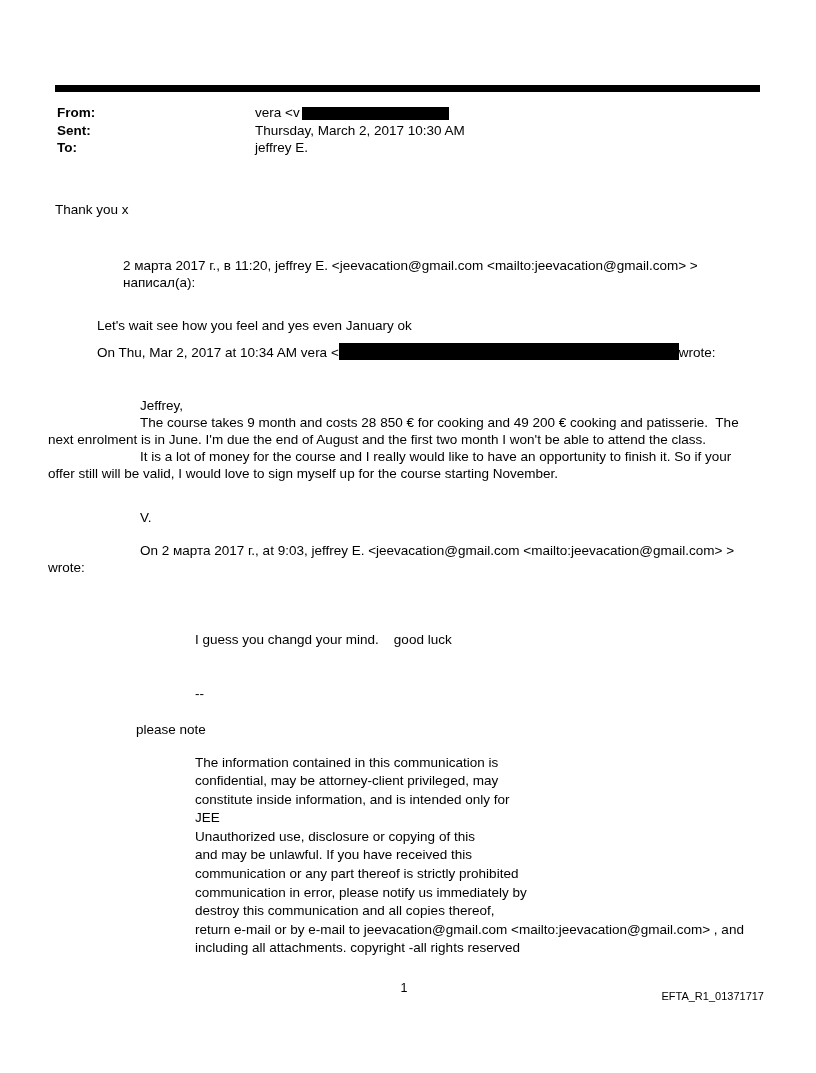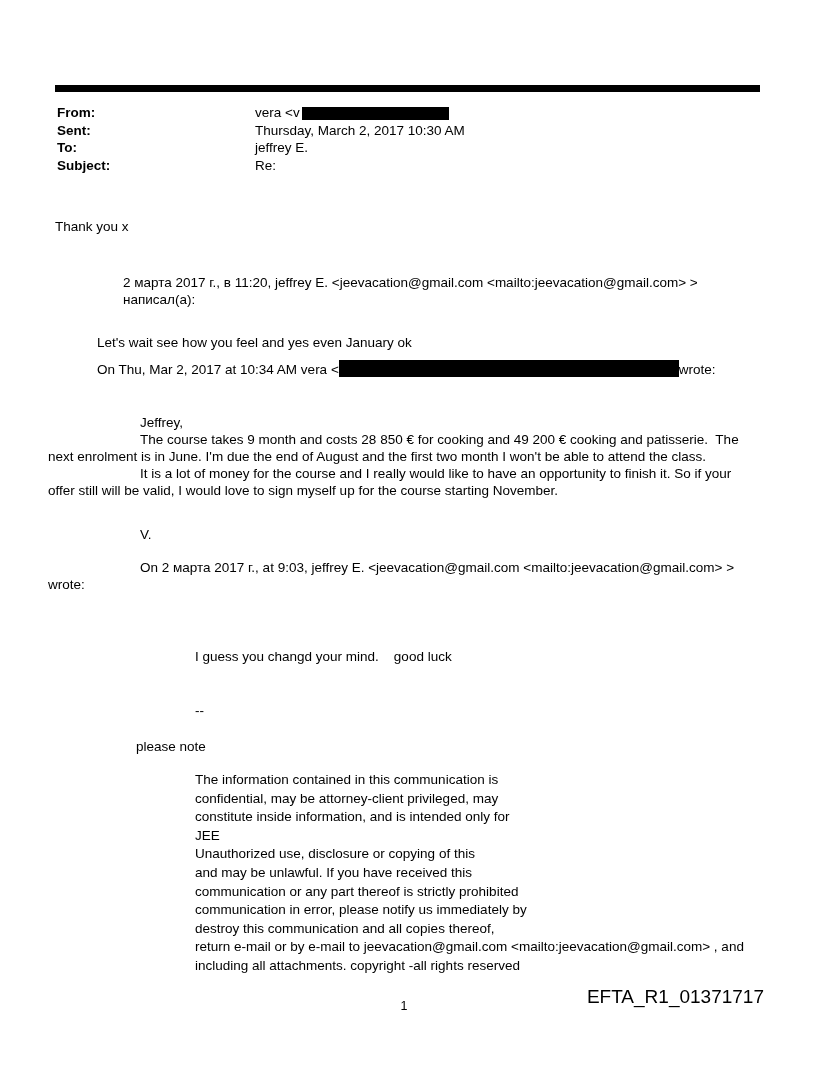--- a/index.html
+++ b/index.html
@@ -49,43 +49,40 @@
   .q3wrote     { margin: 0; }
   .q3msg       { margin: 55px 0 12px 147px; white-space: pre-wrap; }
   .dashes      { margin: 37px 0 0 147px; }
   .pleasenote  { margin: 19px 0 0 88px; }
   .disclaimer  { margin: 16px 0 0 147px; line-height: 18.6px; }
   .pagenum     { margin-top: 22px; text-align: center; font-size: 12.5px; }
   .bates {
     position: absolute;
     top: 988px;
     right: 52px;
-    font-size: 19px;
+    font-size: 11px;
   }
 </style>
 </head>
 <body>
 
 <div class="page">
   <div class="content">
 
     <div class="top-rule"></div>
 
     <div class="email-header">
       <div class="hrow">
         <span class="hlabel">From:</span><span class="hvalue"><span>vera &lt;v</span><span class="redact redact-from"></span></span>
       </div>
       <div class="hrow">
         <span class="hlabel">Sent:</span><span class="hvalue">Thursday, March 2, 2017 10:30 AM</span>
       </div>
       <div class="hrow">
         <span class="hlabel">To:</span><span class="hvalue">jeffrey E.</span>
-      </div>
-      <div class="hrow">
-        <span class="hlabel">Subject:</span><span class="hvalue">Re:</span>
       </div>
     </div>
 
     <div class="greeting">Thank you x</div>
 
     <div class="q1header">2 марта 2017 г., в 11:20, jeffrey E. &lt;jeevacation@gmail.com &lt;mailto:jeevacation@gmail.com&gt; &gt; написал(а):</div>
 
     <div class="q1msg">Let's wait see how you feel and yes even January ok</div>
 
     <div class="q2header"><span>On Thu, Mar 2, 2017 at 10:34 AM vera &lt;</span><span class="redact redact-q2"></span><span>wrote:</span></div>

